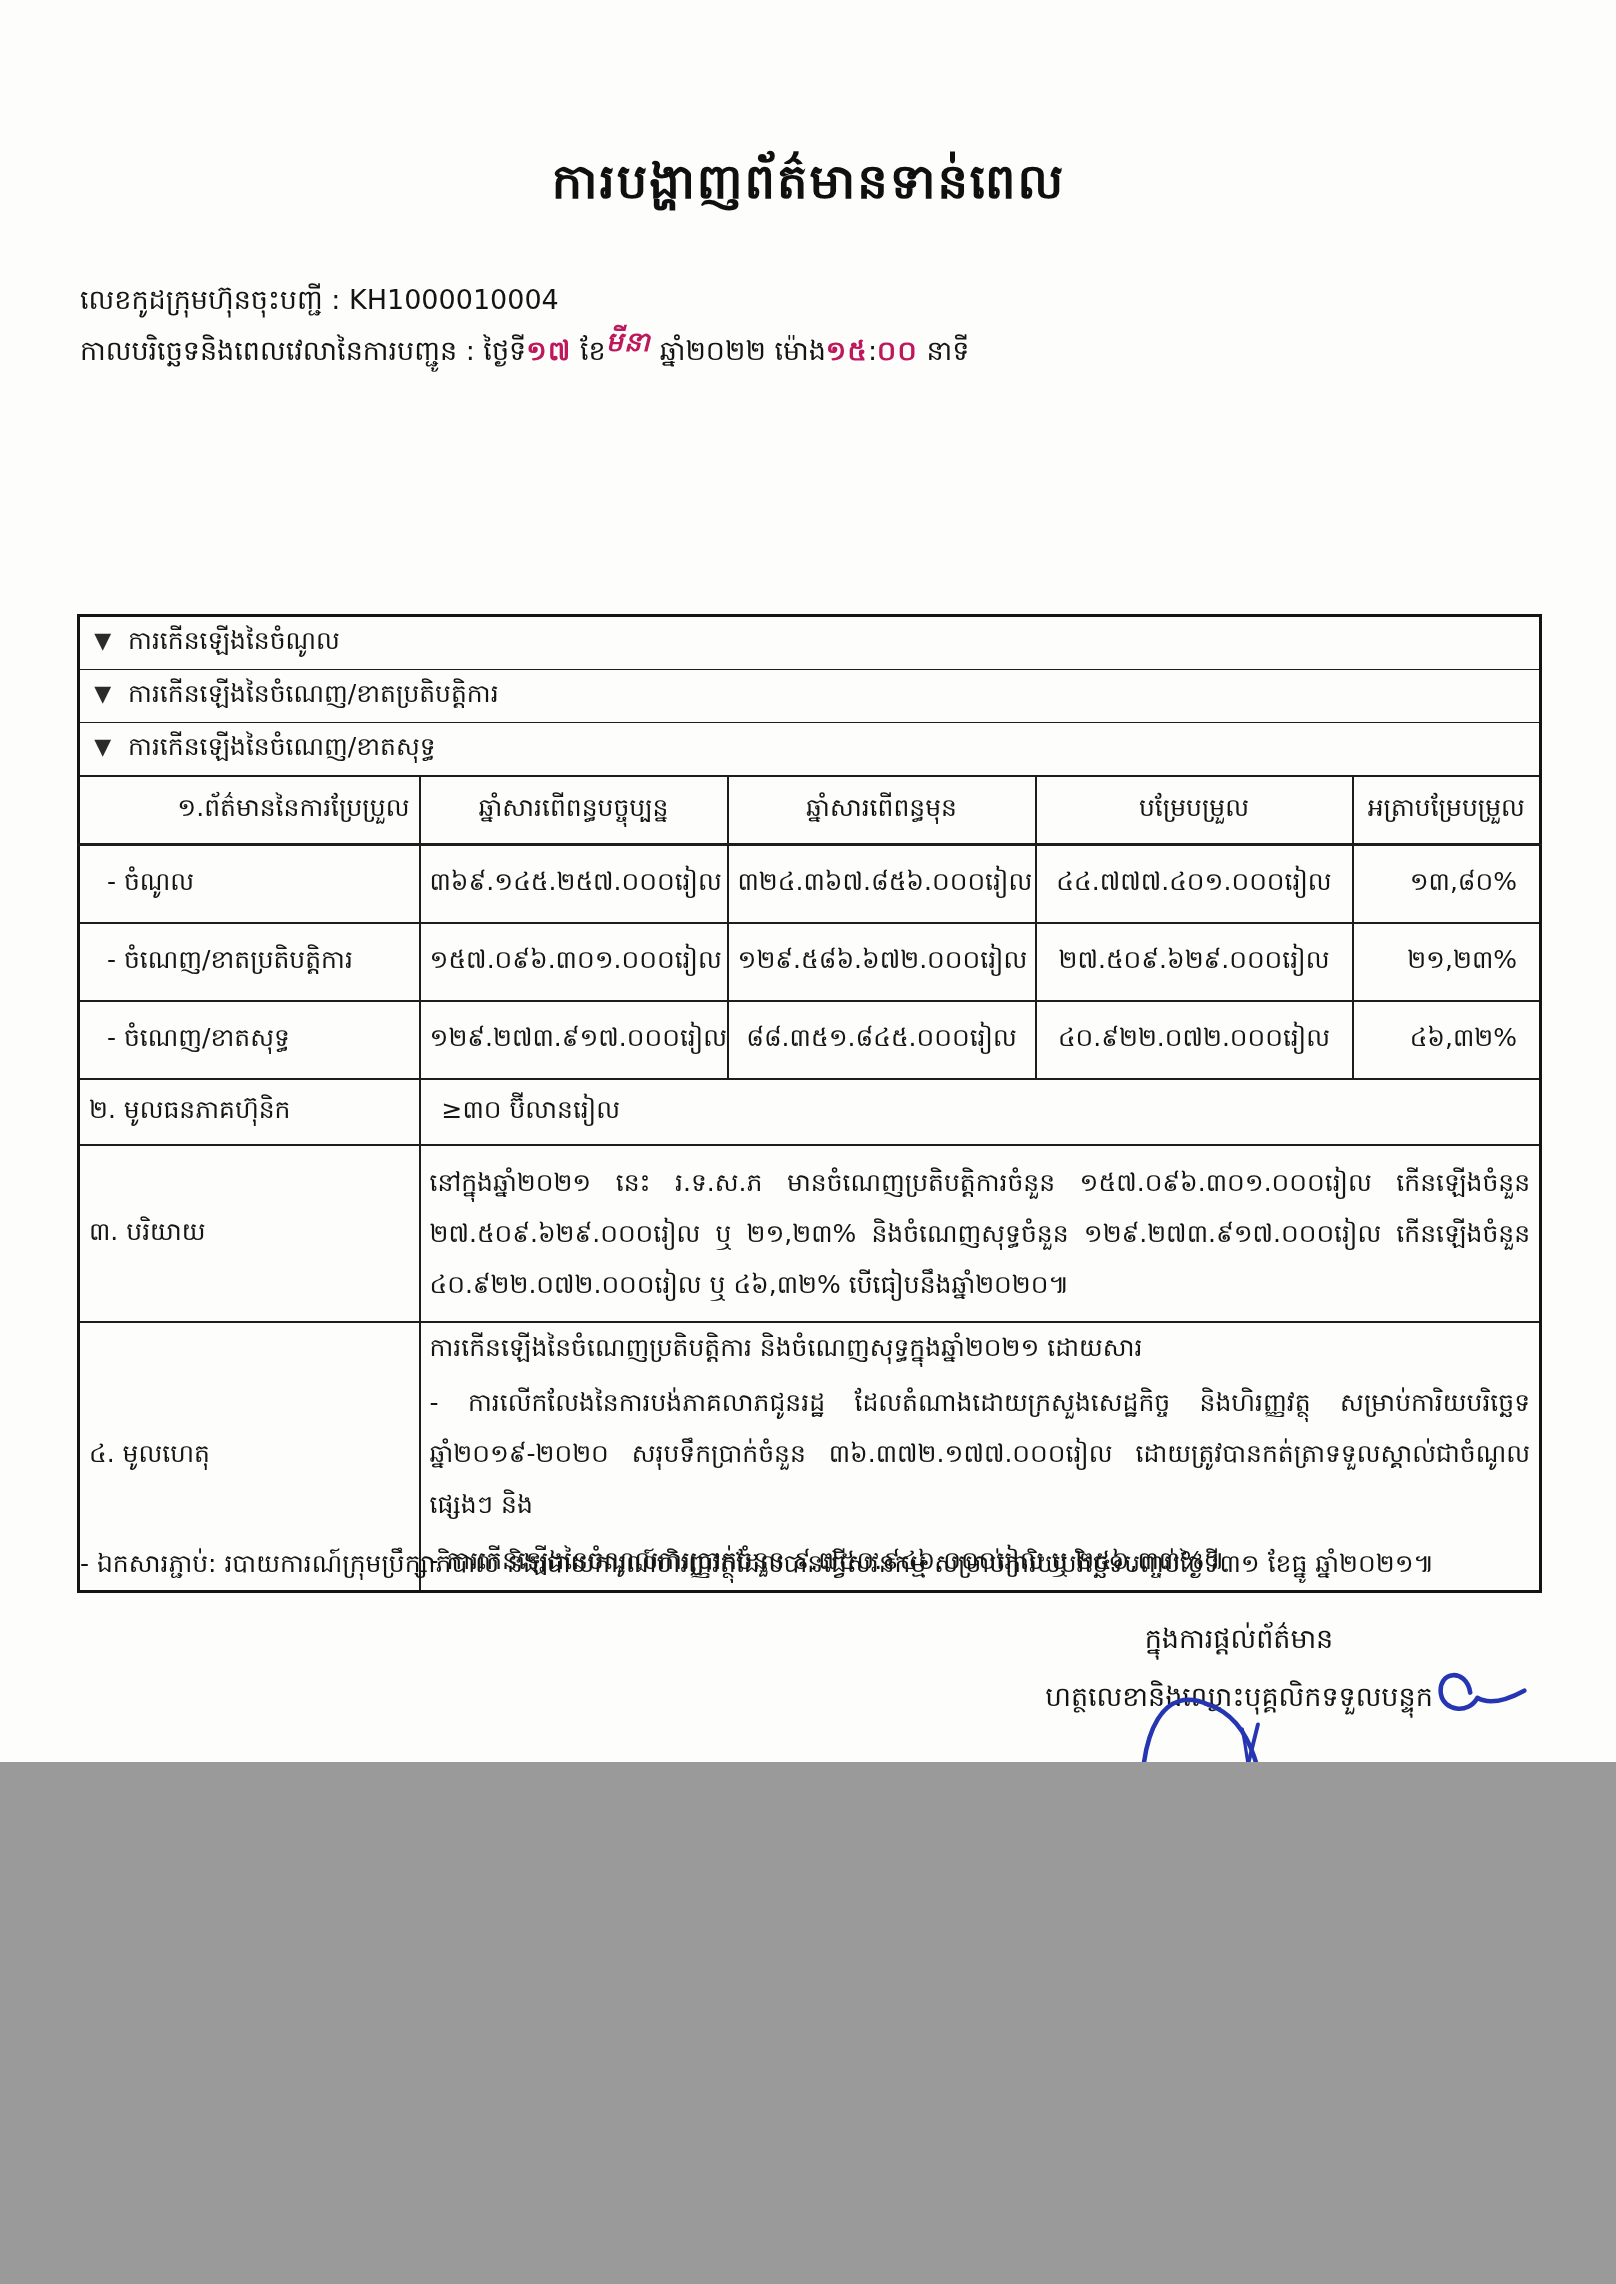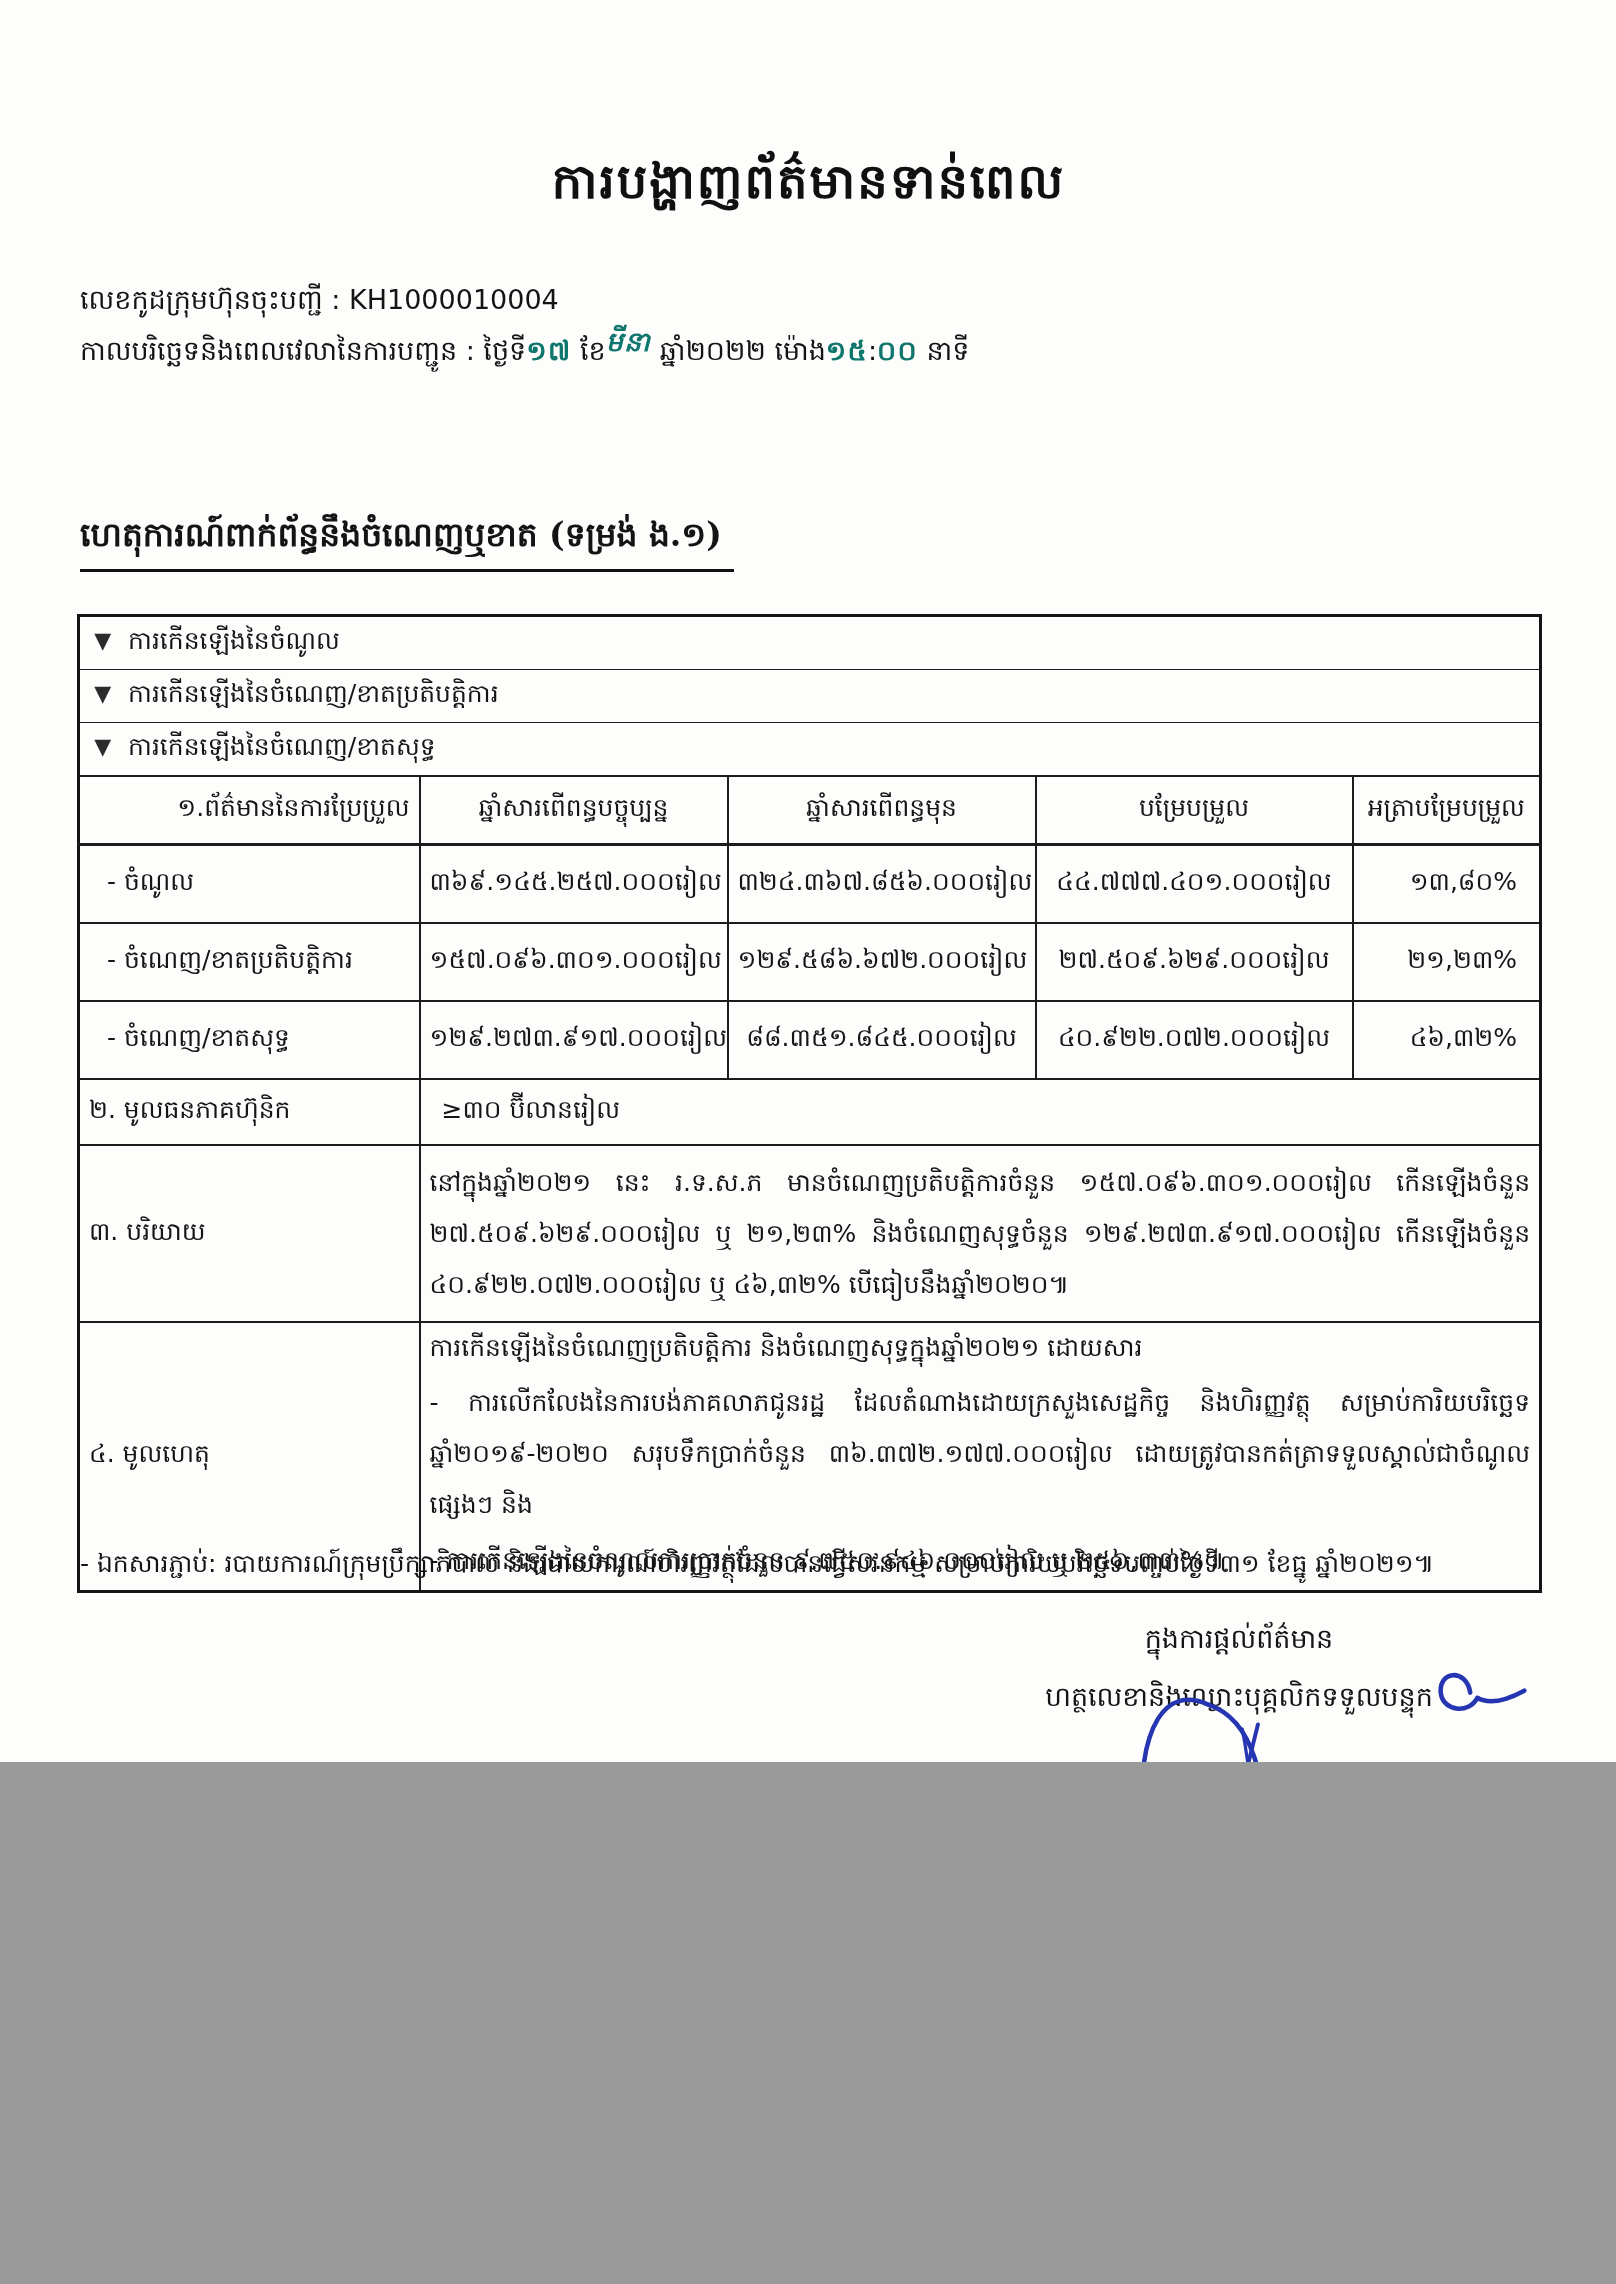--- a/index.html
+++ b/index.html
@@ -11,21 +11,21 @@
   
   .doc-title {
     position:absolute; top:151px; left:0; width:100%;
     text-align:center; font-size:48px; font-weight:bold;
     font-family:"DejaVu Serif","Liberation Serif",serif;
     letter-spacing:2px; color:#101010;
   }
   
   .info-block { position:absolute; top:286px; left:80px; width:1434px; font-size:27px; line-height:1.0; }
   .info-line { margin-bottom:24px; white-space:nowrap; }
-  .hand { color:#0f766e; font-weight:bold; letter-spacing:1.3px; }
+  .hand { color:#be185d; font-weight:bold; letter-spacing:1.3px; }
   .hand-month { position:relative; top:-9px; font-style:italic; }
   
   .section-heading {
     position:absolute; top:514px; left:80px;
     font-size:33px; font-weight:bold;
     font-family:"DejaVu Serif","Liberation Serif",serif;
     border-bottom:3.9px solid #111; padding-bottom:6.5px; padding-right:11.7px;
   }
   
   table.main {
@@ -69,21 +69,20 @@
 
   <div class="info-block">
     <div class="info-line">
       <span>លេខកូដក្រុមហ៊ុនចុះបញ្ជី : </span><span>KH1000010004</span>
     </div>
     <div class="info-line">
       <span>កាលបរិច្ឆេទនិងពេលវេលានៃការបញ្ជូន : ថ្ងៃទី</span><span class="hand">១៧</span><span> ខែ</span><span class="hand hand-month">មីនា</span><span> ឆ្នាំ២០២២ </span><span> ម៉ោង</span><span class="hand">១៥</span><span>:</span><span class="hand">០០</span><span> នាទី</span>
     </div>
   </div>
 
-  <div class="section-heading">ហេតុការណ៍ពាក់ព័ន្ធនឹងចំណេញឬខាត (ទម្រង់ ង.១)</div>
 
   <table class="main">
     <colgroup>
       <col style="width:341px">
         <col style="width:308px">
         <col style="width:308px">
         <col style="width:317px">
         <col style="width:188px">
     </colgroup>
     <tbody>

